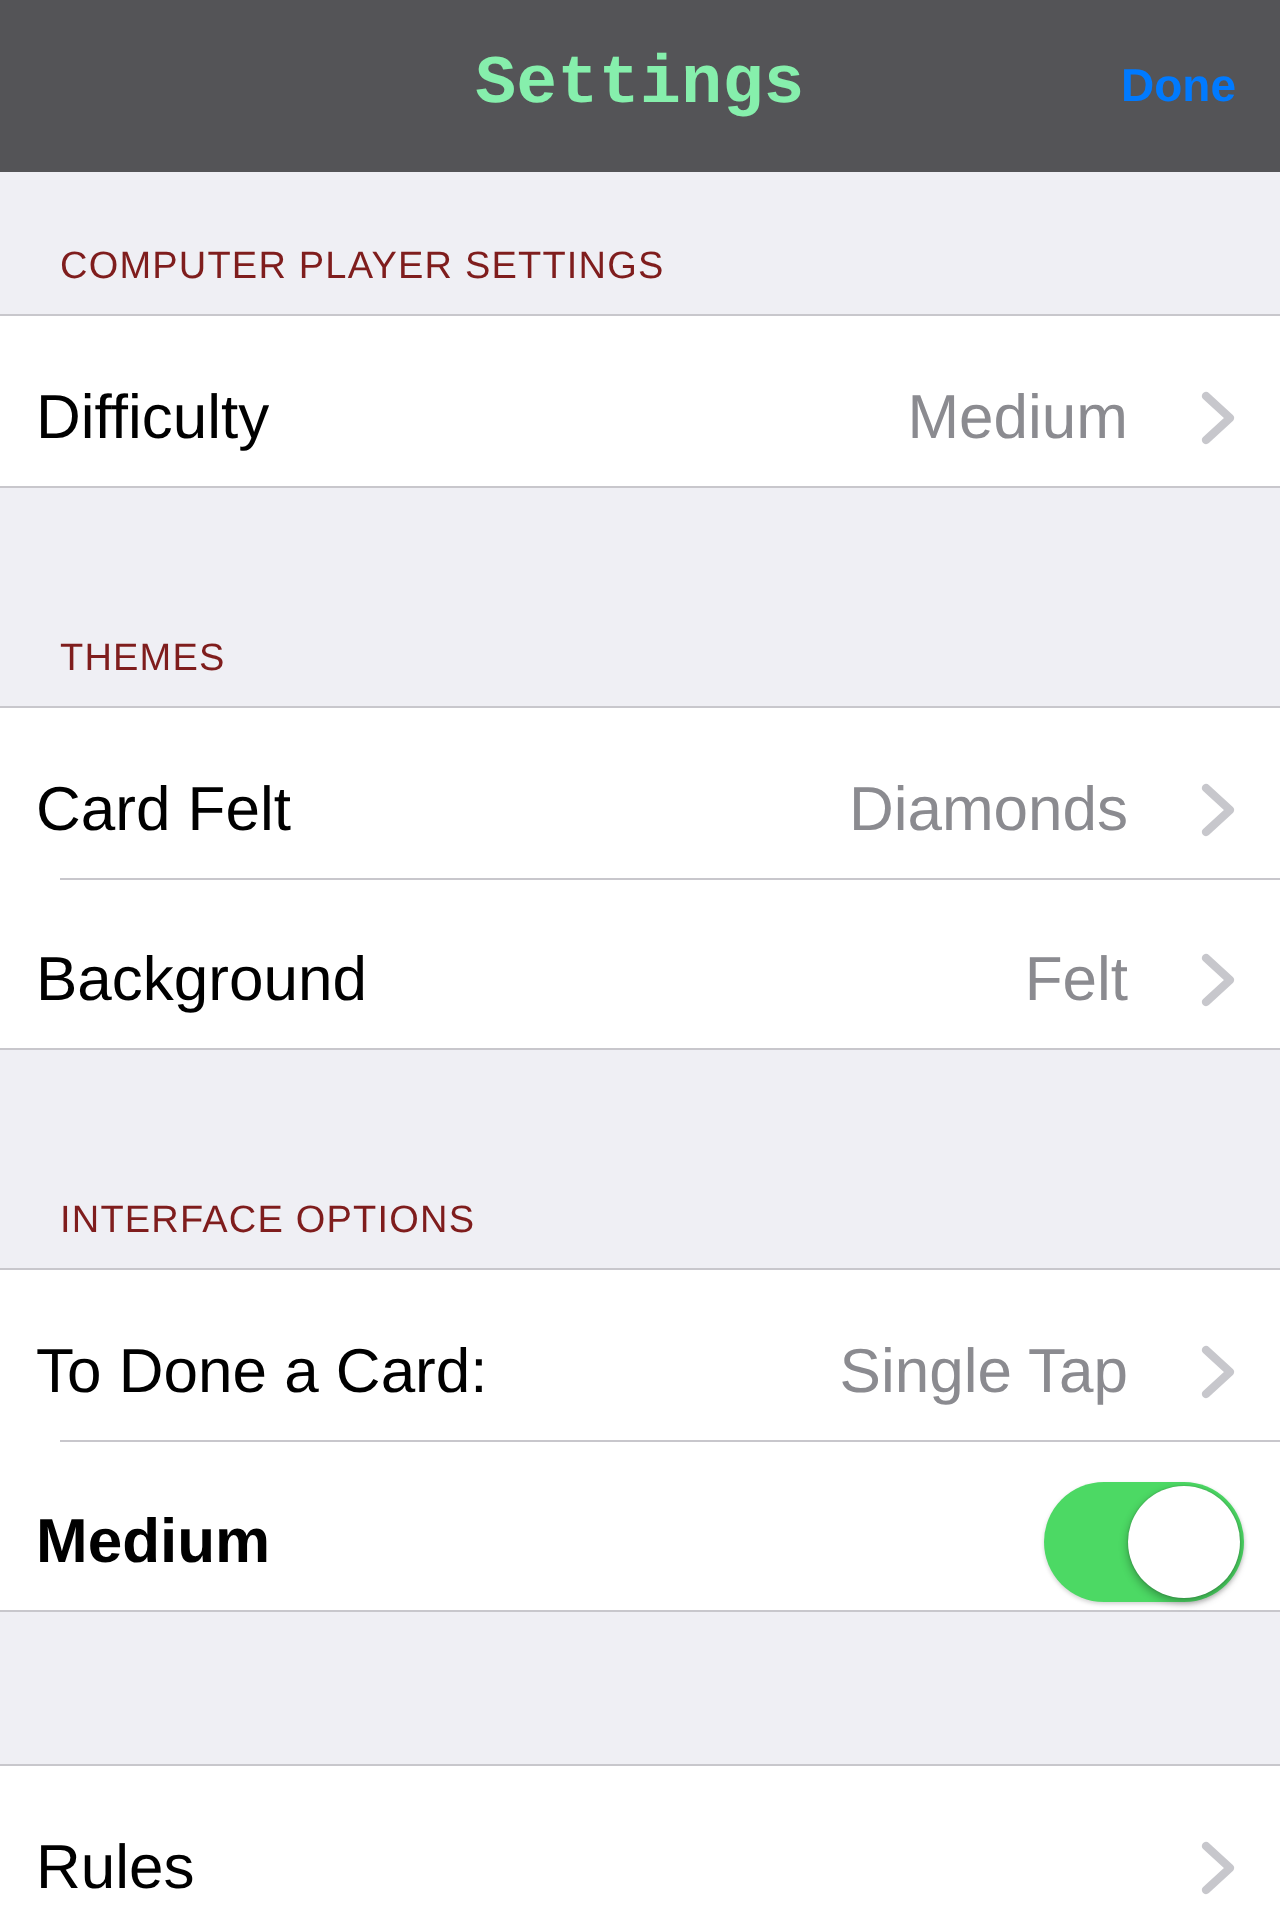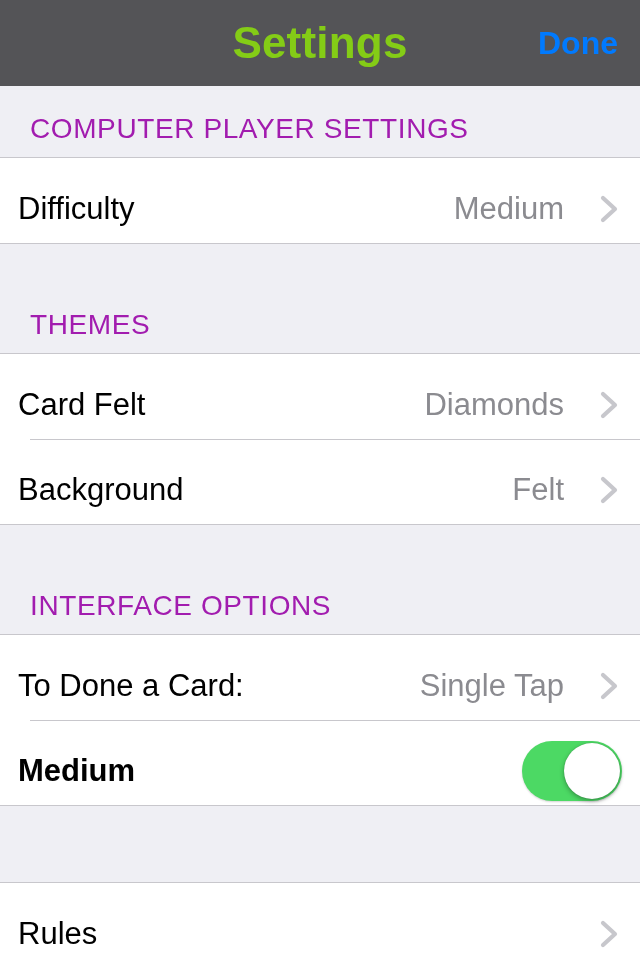--- a/index.html
+++ b/index.html
@@ -26,53 +26,54 @@
   
   .navbar {
     position: relative;
     height: 86px;
     background: #545457;
     display: flex;
     align-items: center;
     justify-content: center;
   }
   .navbar-title {
-    font-size: 44px;
+    font-size: 34px;
     font-weight: bold;
-    color: #84cc16;
+    color: #86efac;
     letter-spacing: 0.2px;
+    font-family: Liberation Mono, monospace;
   }
   .navbar-action {
     position: absolute;
     right: 16px;
     top: 50%;
     transform: translateY(-50%);
-    font-size: 32px;
+    font-size: 23px;
     font-weight: bold;
     color: #007AFF;
     cursor: pointer;
     padding: 4px 6px;
   }
 
   
   .table {
     width: 640px;
     height: 874px;
     background: #EFEFF4;
     overflow: hidden;
   }
 
   
   .section-header {
     background: #EFEFF4;
     display: flex;
     align-items: flex-end;
     padding: 0 0 12px 30px;
-    color: #a21caf;
-    font-size: 28px;
+    color: #7f1d1d;
+    font-size: 19px;
     letter-spacing: 0.6px;
     border-bottom: 1px solid #C8C7CC;
   }
   .section-header.h-first { height: 72px; }
   .section-header.h-gap   { height: 110px; }
   .section-header.h-empty { height: 77px; padding-bottom: 0; }
 
   
   .group {
     background: #FFFFFF;

